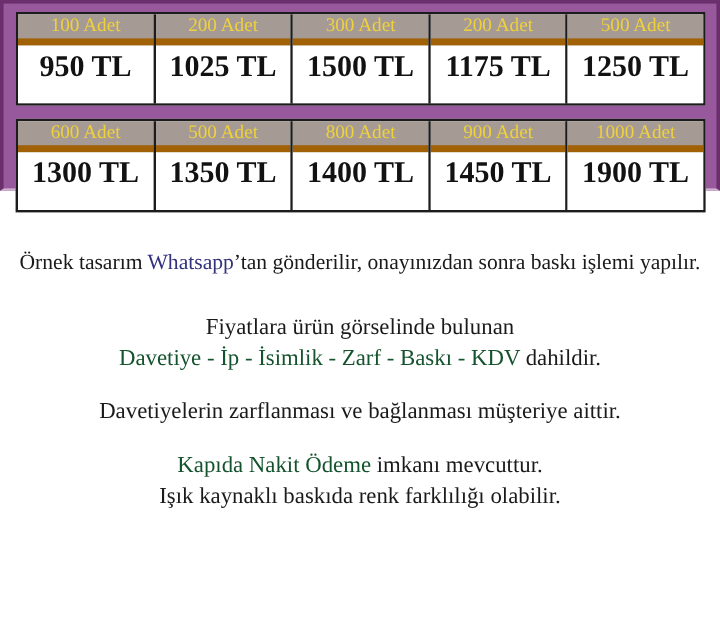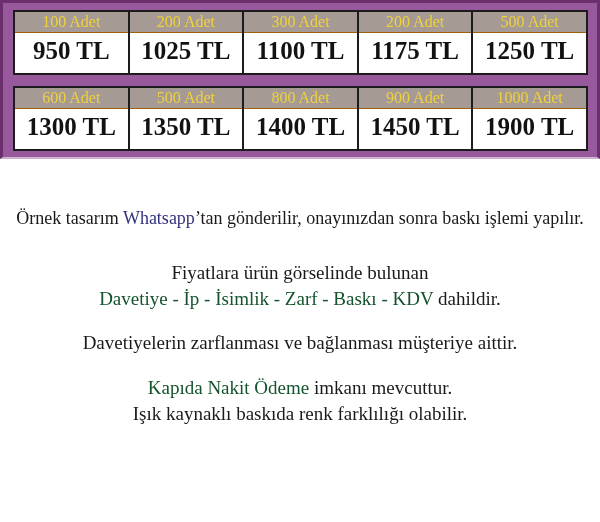--- a/index.html
+++ b/index.html
@@ -26,25 +26,25 @@
   }
   .ptable.second { margin-top:11px; }
   .pcol { flex:1; border-left:2px solid #1c1c1c; min-width:0; }
   .pcol:first-child { border-left:none; }
   .qty {
     height:20px; line-height:20px;
     background:#a69b94;
     color:#efd13b;
     font-size:16px;
     text-align:center;
-    border-bottom:1px solid #a16207;
+    border-bottom:6px solid #a16207;
     white-space:nowrap;
   }
   .price {
-    height:40px; line-height:36px;
+    height:48px; line-height:36px;
     background:#ffffff;
     color:#121212;
     font-weight:bold;
     font-size:25px;
     text-align:center;
     white-space:nowrap;
   }
 
   
   .notes {
@@ -71,21 +71,21 @@
     <div class="pcol">
       <div class="qty">100 Adet</div>
       <div class="price">950 TL</div>
     </div>
     <div class="pcol">
       <div class="qty">200 Adet</div>
       <div class="price">1025 TL</div>
     </div>
     <div class="pcol">
       <div class="qty">300 Adet</div>
-      <div class="price">1100 TL</div>
+      <div class="price">1500 TL</div>
     </div>
     <div class="pcol">
       <div class="qty">200 Adet</div>
       <div class="price">1175 TL</div>
     </div>
     <div class="pcol">
       <div class="qty">500 Adet</div>
       <div class="price">1250 TL</div>
     </div>
   </div>

